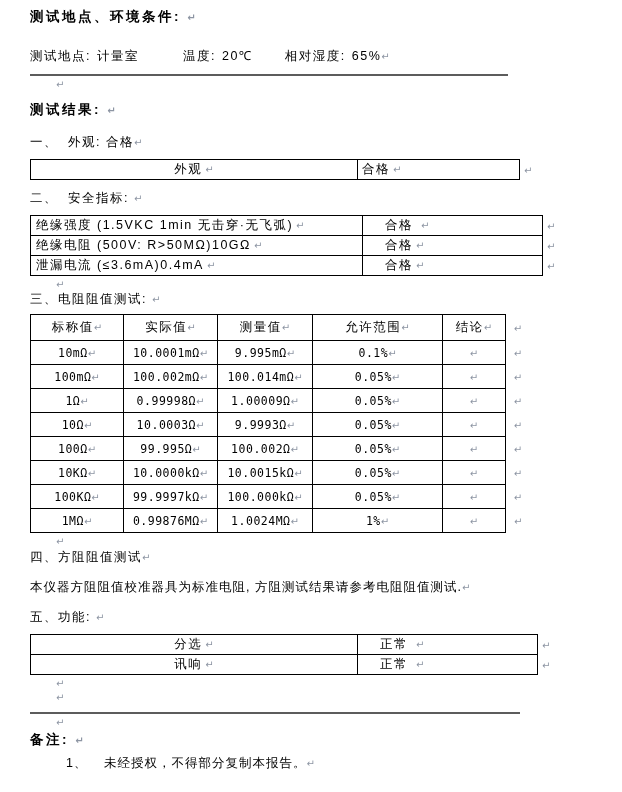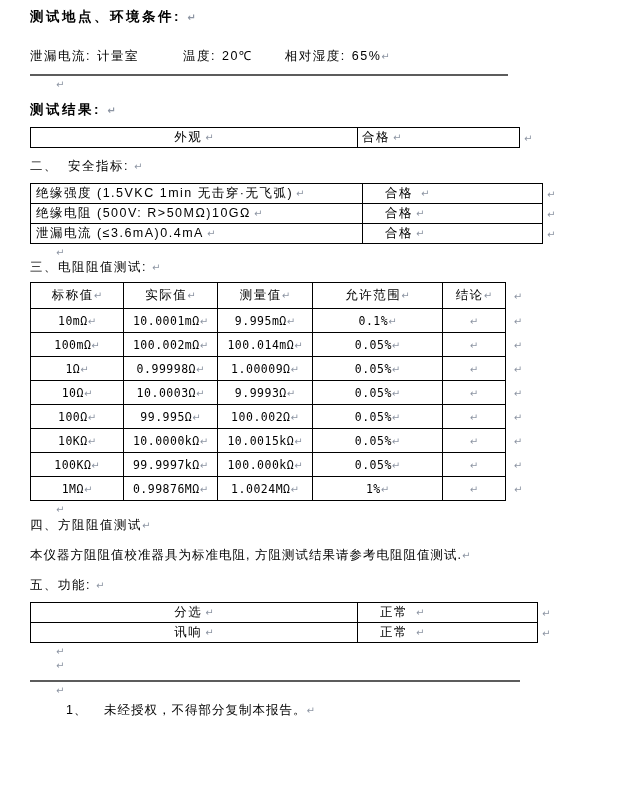--- a/index.html
+++ b/index.html
@@ -59,27 +59,28 @@
   .remark{font-size:12.5px;letter-spacing:1px;margin:6px 0 0 36px;line-height:16px;}
   .rnum{display:inline-block;width:38px;}
 </style>
 </head>
 <body>
 
 <div class="doc">
 
   <h1 class="sec-title"><span>测试地点、环境条件:</span> <span class="pm">↵</span></h1>
 
-  <p class="env-line"><span>泄漏电流:</span><span class="val">计量室</span><span class="gap-a">温度:</span><span class="val">20℃</span><span class="gap-b">相对湿度:</span><span class="val">65%</span><span class="pm">↵</span></p>
+  <p class="env-line"><span>测试地点:</span><span class="val">计量室</span><span class="gap-a">温度:</span><span class="val">20℃</span><span class="gap-b">相对湿度:</span><span class="val">65%</span><span class="pm">↵</span></p>
 
   <hr class="hline hr1">
   <div class="pm-line"><span class="pm">↵</span></div>
 
   <h1 class="sec-title h-results"><span>测试结果:</span> <span class="pm">↵</span></h1>
 
+  <p class="heading h-sec1"><span>一、  外观: 合格</span><span class="pm">↵</span></p>
 
   <table class="t-two">
     <tbody>
         <tr>
       <td class="c1 center"><span class="ct"><span>外观</span><span class="pm">↵</span></span></td>
       <td class="c2"><span class="ct"><span>合格</span><span class="pm">↵</span></span></td>
       <td class="out"><span class="pm">↵</span></td>
     </tr>
   </tbody>
     </table>
@@ -208,16 +209,17 @@
     </tr>
   </tbody>
     </table>
 
   <div class="pm-line"><span class="pm">↵</span></div>
   <div class="pm-line"><span class="pm">↵</span></div>
 
   <hr class="hline hr2">
   <div class="pm-line"><span class="pm">↵</span></div>
 
+  <h1 class="remarks-title"><span>备注:</span> <span class="pm">↵</span></h1>
 
   <div class="remark"><span class="rnum">1、</span><span>未经授权，不得部分复制本报告。</span><span class="pm">↵</span></div>
 
 </div>
 
 </body></html>

